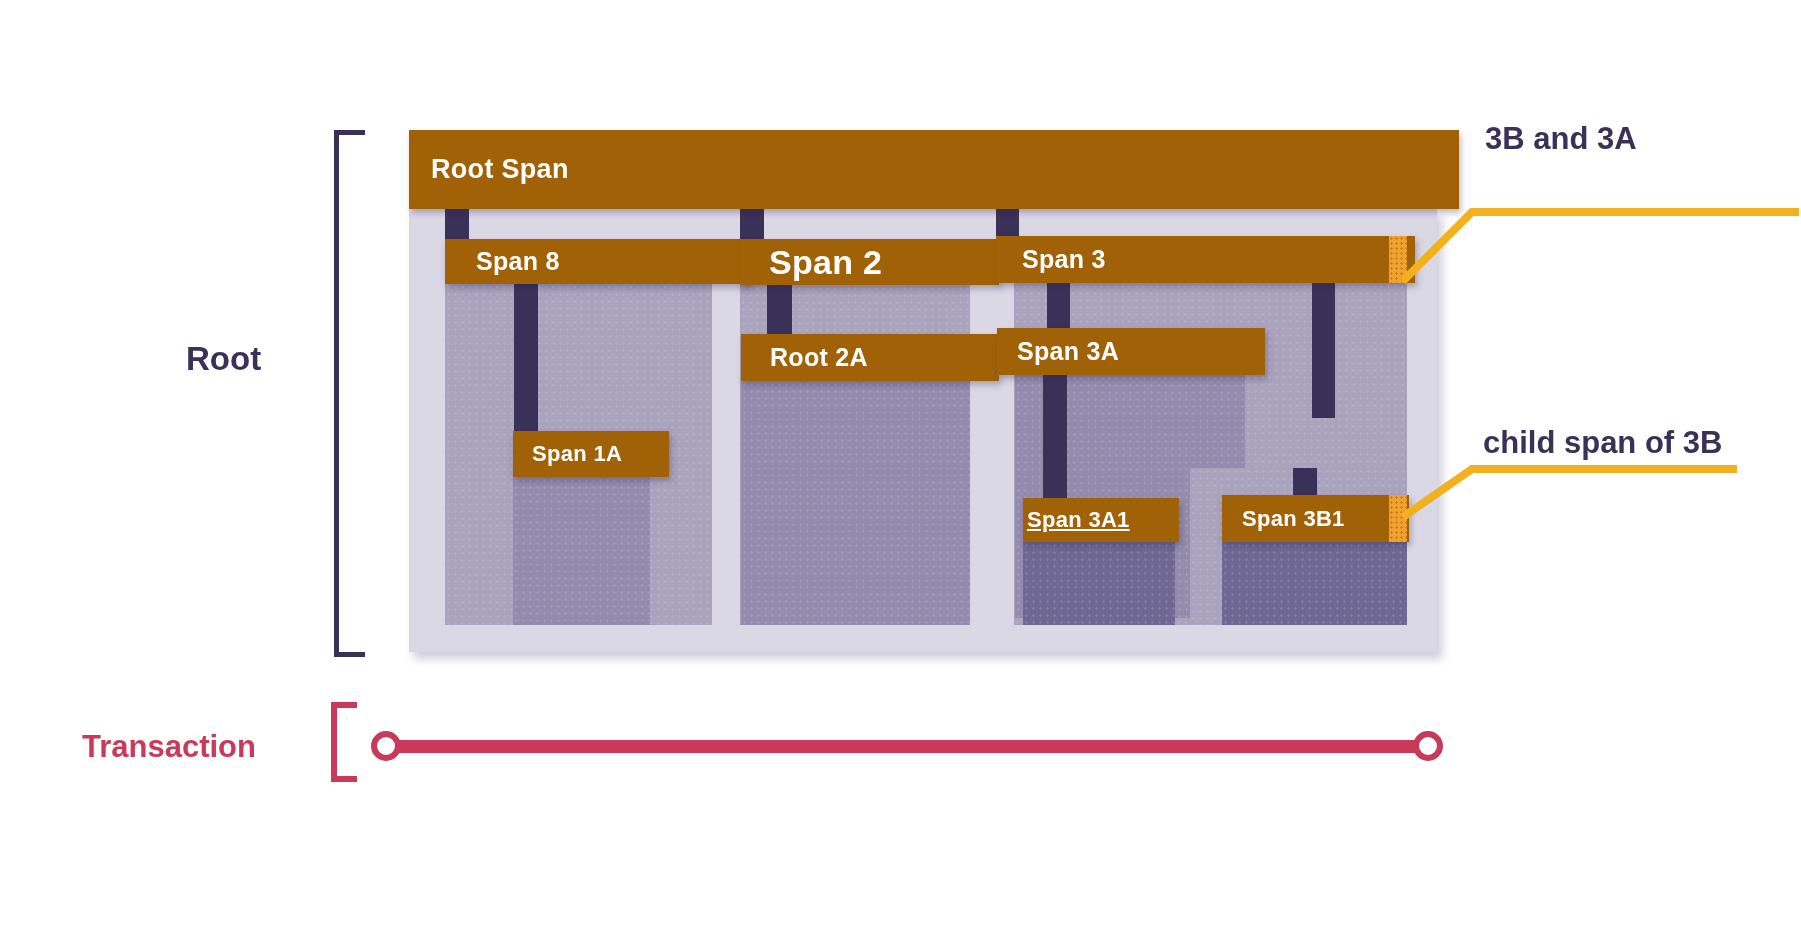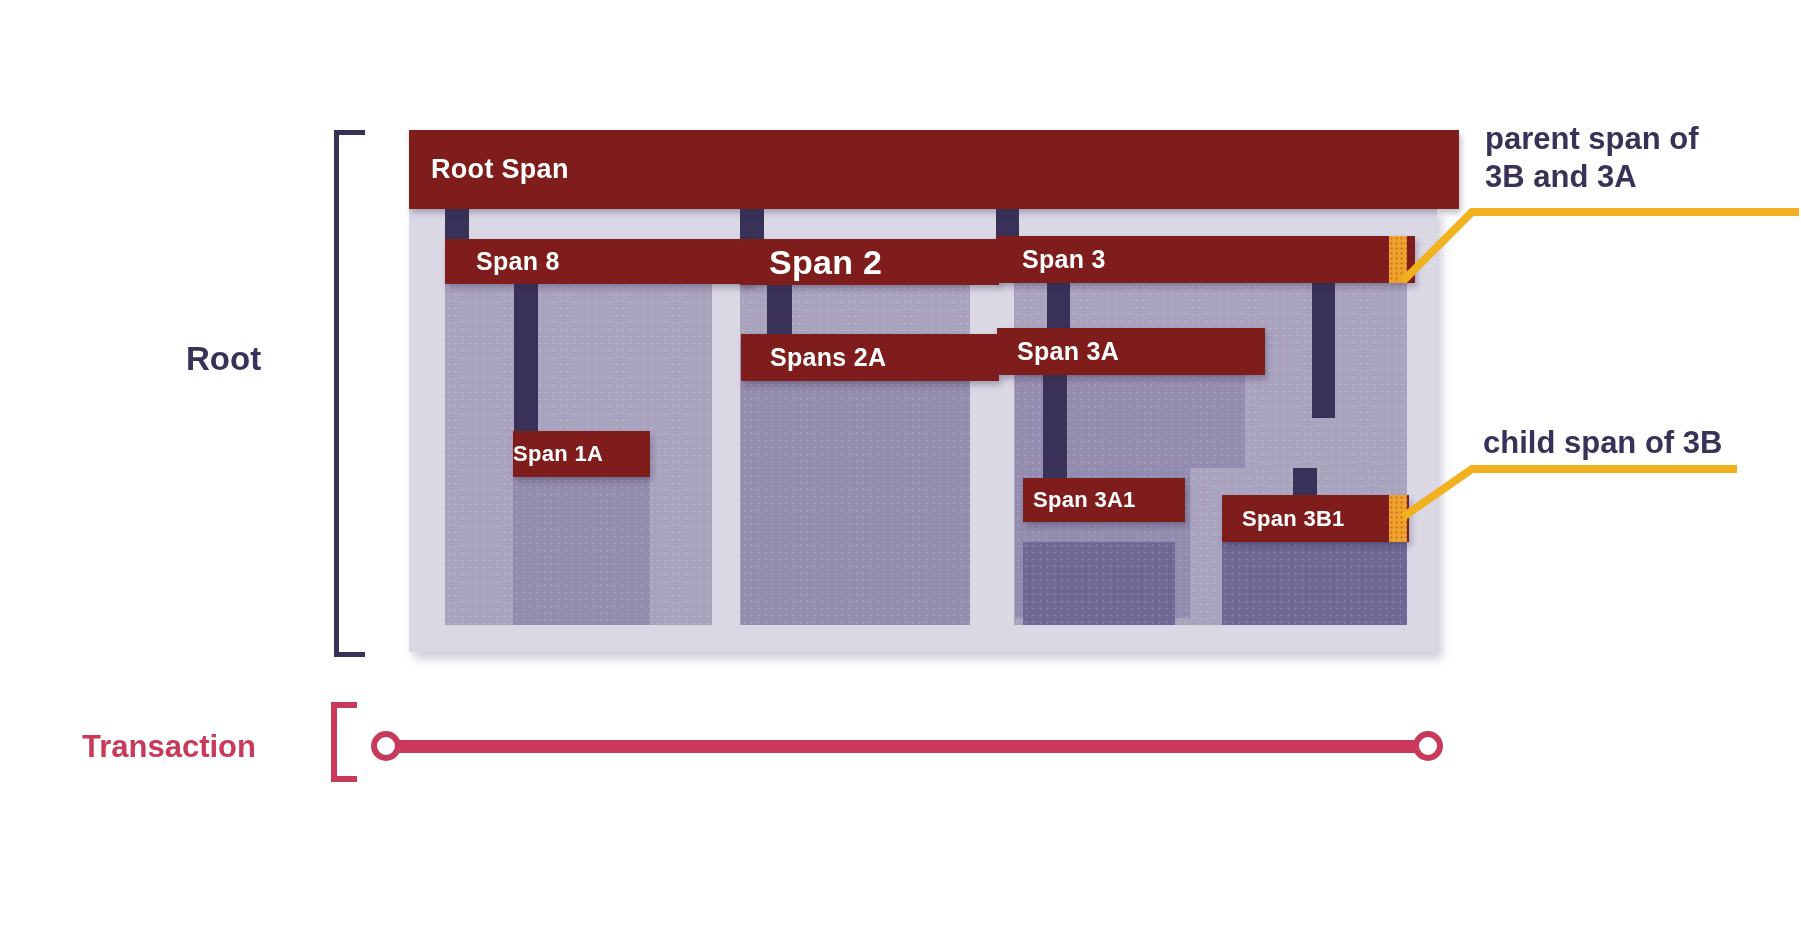--- a/index.html
+++ b/index.html
@@ -7,21 +7,21 @@
     position:relative;width:1801px;height:927px;background:#ffffff;overflow:hidden;
     font-family:"Liberation Sans", sans-serif;
   }
   
   .container{
     position:absolute;background:#DAD8E5;z-index:1;
     box-shadow:5px 7px 9px rgba(120,112,150,0.35);
   }
   
   .bar{
-    position:absolute;background:#7f1d1d;color:#ffffff;z-index:4;
+    position:absolute;background:#a16207;color:#ffffff;z-index:4;
     display:flex;align-items:center;font-weight:700;letter-spacing:0.3px;
     box-shadow:2px 4px 6px rgba(44,36,77,0.30);
   }
   .conn{position:absolute;background:#3A3158;z-index:3;}
   .fill{position:absolute;z-index:2;
     background-image:radial-gradient(rgba(255,255,255,0.13) 1.2px, transparent 1.3px);
     background-size:7px 7px;}
   .fill1{background-color:#A9A3BE;}
   .fill2{background-color:#938CAE;}
   .fill3{background-color:#6F6894;}
@@ -77,52 +77,51 @@
   <div class="conn" style="left:1043px;top:375px;width:24px;height:123px;"></div>
   <div class="conn" style="left:1312px;top:283px;width:23px;height:135px;"></div>
   <div class="conn" style="left:1293px;top:468px;width:24px;height:27px;"></div>
 
   <div class="bar" style="left:409px;top:130px;width:1028px;height:79px;font-size:27px;padding-left:22px;">
     <span>Root Span</span>
   </div>
   <div class="bar" style="left:445px;top:239px;width:275px;height:45px;font-size:25px;padding-left:31px;">
     <span>Span 8</span>
   </div>
-  <div class="bar" style="left:513px;top:431px;width:137px;height:46px;font-size:22px;">
+  <div class="bar" style="left:513px;top:431px;width:137px;height:46px;font-size:22px;padding-left:19px;">
     <span>Span 1A</span>
   </div>
   <div class="bar" style="left:740px;top:239px;width:230px;height:46px;font-size:34px;padding-left:29px;">
     <span>Span 2</span>
   </div>
   <div class="bar" style="left:741px;top:334px;width:229px;height:47px;font-size:25px;padding-left:29px;">
-    <span>Spans 2A</span>
+    <span>Root 2A</span>
   </div>
   <div class="bar" style="left:996px;top:236px;width:393px;height:47px;font-size:25px;padding-left:26px;">
     <span>Span 3</span>
   </div>
   <div class="bar" style="left:997px;top:328px;width:248px;height:47px;font-size:25px;padding-left:20px;">
     <span>Span 3A</span>
   </div>
-  <div class="bar" style="left:1023px;top:478px;width:152px;height:44px;font-size:22px;padding-left:10px;">
+  <div class="bar" style="left:1023px;top:498px;width:152px;height:44px;font-size:22px;padding-left:4px;text-decoration:underline;">
     <span>Span 3A1</span>
   </div>
   <div class="bar" style="left:1222px;top:495px;width:167px;height:47px;font-size:22px;padding-left:20px;">
     <span>Span 3B1</span>
   </div>
 
   <div class="tip" style="left:1389px;top:236px;width:18px;height:47px;"></div>
   <div class="tip" style="left:1389px;top:495px;width:18px;height:47px;"></div>
 
   <svg class="overlay" width="1801" height="927" viewBox="0 0 1801 927">
     <polyline points="1799,212 1472,212 1403,281" fill="none" stroke="#F2B11F" stroke-width="8"></polyline>
     <polyline points="1737,469 1472,469 1403,517" fill="none" stroke="#F2B11F" stroke-width="8"></polyline>
   </svg>
 
   <div class="note" style="left:1485px;top:120px;">
-    <div>parent span of</div>
     <div>3B and 3A</div>
   </div>
   <div class="note" style="left:1483px;top:424px;">child span of 3B</div>
 
   <div class="side-label transaction" style="left:82px;top:729px;font-size:31px;">Transaction</div>
   <div class="bracket-part red" style="left:331px;top:702px;width:6px;height:80px;"></div>
   <div class="bracket-part red" style="left:331px;top:702px;width:26px;height:6px;"></div>
   <div class="bracket-part red" style="left:331px;top:776px;width:26px;height:6px;"></div>
   <div class="tx-line" style="left:399px;top:740px;width:1016px;height:13px;"></div>
   <div class="tx-dot" style="left:371px;top:731px;"></div>

